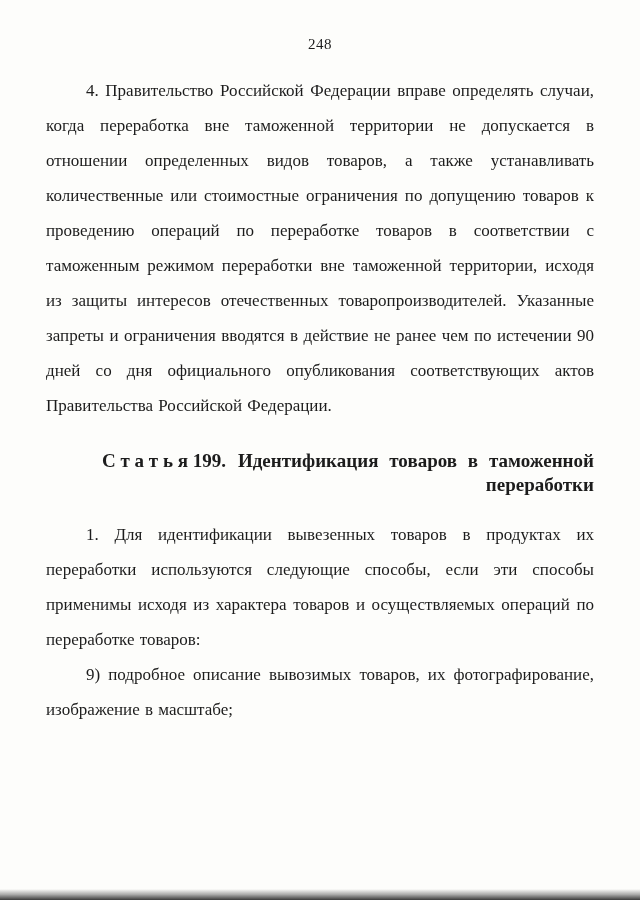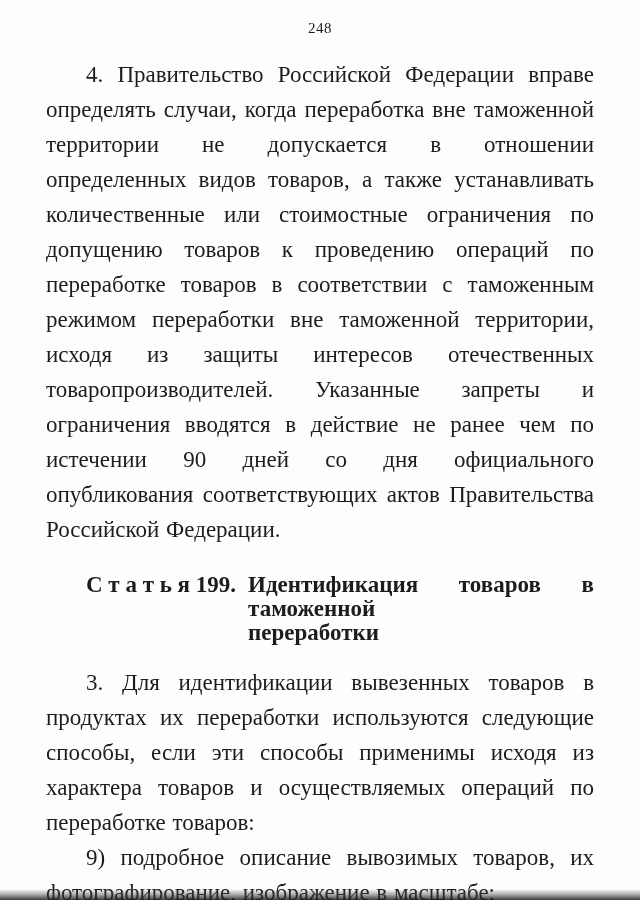--- a/index.html
+++ b/index.html
@@ -7,59 +7,59 @@
   body {
     background: #fdfdfb;
     font-family: "Liberation Serif", "DejaVu Serif", serif;
     color: #1c1c1c;
     position: relative;
     overflow: hidden;
   }
   .page {
     width: 640px;
     height: 900px;
-    padding: 20px 46px 0 46px;
+    padding: 36px 46px 0 46px;
     position: relative;
   }
   .page-number {
     text-align: center;
     font-size: 15px;
     letter-spacing: 0.5px;
     margin-bottom: 20px;
   }
   p.body-par {
-    font-size: 23px;
+    font-size: 17px;
     line-height: 35px;
     text-align: justify;
     text-indent: 40px;
     word-spacing: 1px;
   }
   .article-heading {
     display: flex;
     align-items: flex-start;
-    margin: 26px 0 20px 40px;
+    margin: 26px 0 20px 56px;
     font-weight: bold;
-    font-size: 23px;
+    font-size: 19px;
     line-height: 24px;
   }
   .article-label {
     white-space: nowrap;
     margin-right: 12px;
   }
   .article-title {
     flex: 1;
   }
   .article-title-line1 {
     display: block;
     text-align: justify;
     text-align-last: justify;
   }
   .article-title-line2 {
     display: block;
-    text-align: left;
+    text-align: right;
   }
   .scan-shadow {
     position: absolute;
     left: 0;
     right: 0;
     bottom: 0;
     height: 11px;
     background: linear-gradient(to bottom,
       rgba(0,0,0,0) 0%,
       rgba(70,70,70,0.45) 50%,
@@ -76,20 +76,20 @@
   <p class="body-par">4. Правительство Российской Федерации вправе определять случаи, когда переработка вне таможенной территории не допускается в отношении определенных видов товаров, а также устанавливать количественные или стоимостные ограничения по допущению товаров к проведению операций по переработке товаров в соответствии с таможенным режимом переработки вне таможенной территории, исходя из защиты интересов отечественных товаропроизводителей. Указанные запреты и ограничения вводятся в действие не ранее чем по истечении 90 дней со дня официального опубликования соответствующих актов Правительства Российской Федерации.</p>
 
   <div class="article-heading">
     <span class="article-label">С т а т ь я 199.</span>
     <span class="article-title">
       <span class="article-title-line1">Идентификация товаров в таможенной</span>
       <span class="article-title-line2">переработки</span>
     </span>
   </div>
 
-  <p class="body-par">3. Для идентификации вывезенных товаров в продуктах их переработки используются следующие способы, если эти способы применимы исходя из характера товаров и осуществляемых операций по переработке товаров:</p>
+  <p class="body-par">1. Для идентификации вывезенных товаров в продуктах их переработки используются следующие способы, если эти способы применимы исходя из характера товаров и осуществляемых операций по переработке товаров:</p>
 
 
   <p class="body-par">9) подробное описание вывозимых товаров, их фотографирование, изображение в масштабе;</p>
 
   <div class="scan-shadow"></div>
 
 </div>
 
 </body></html>

